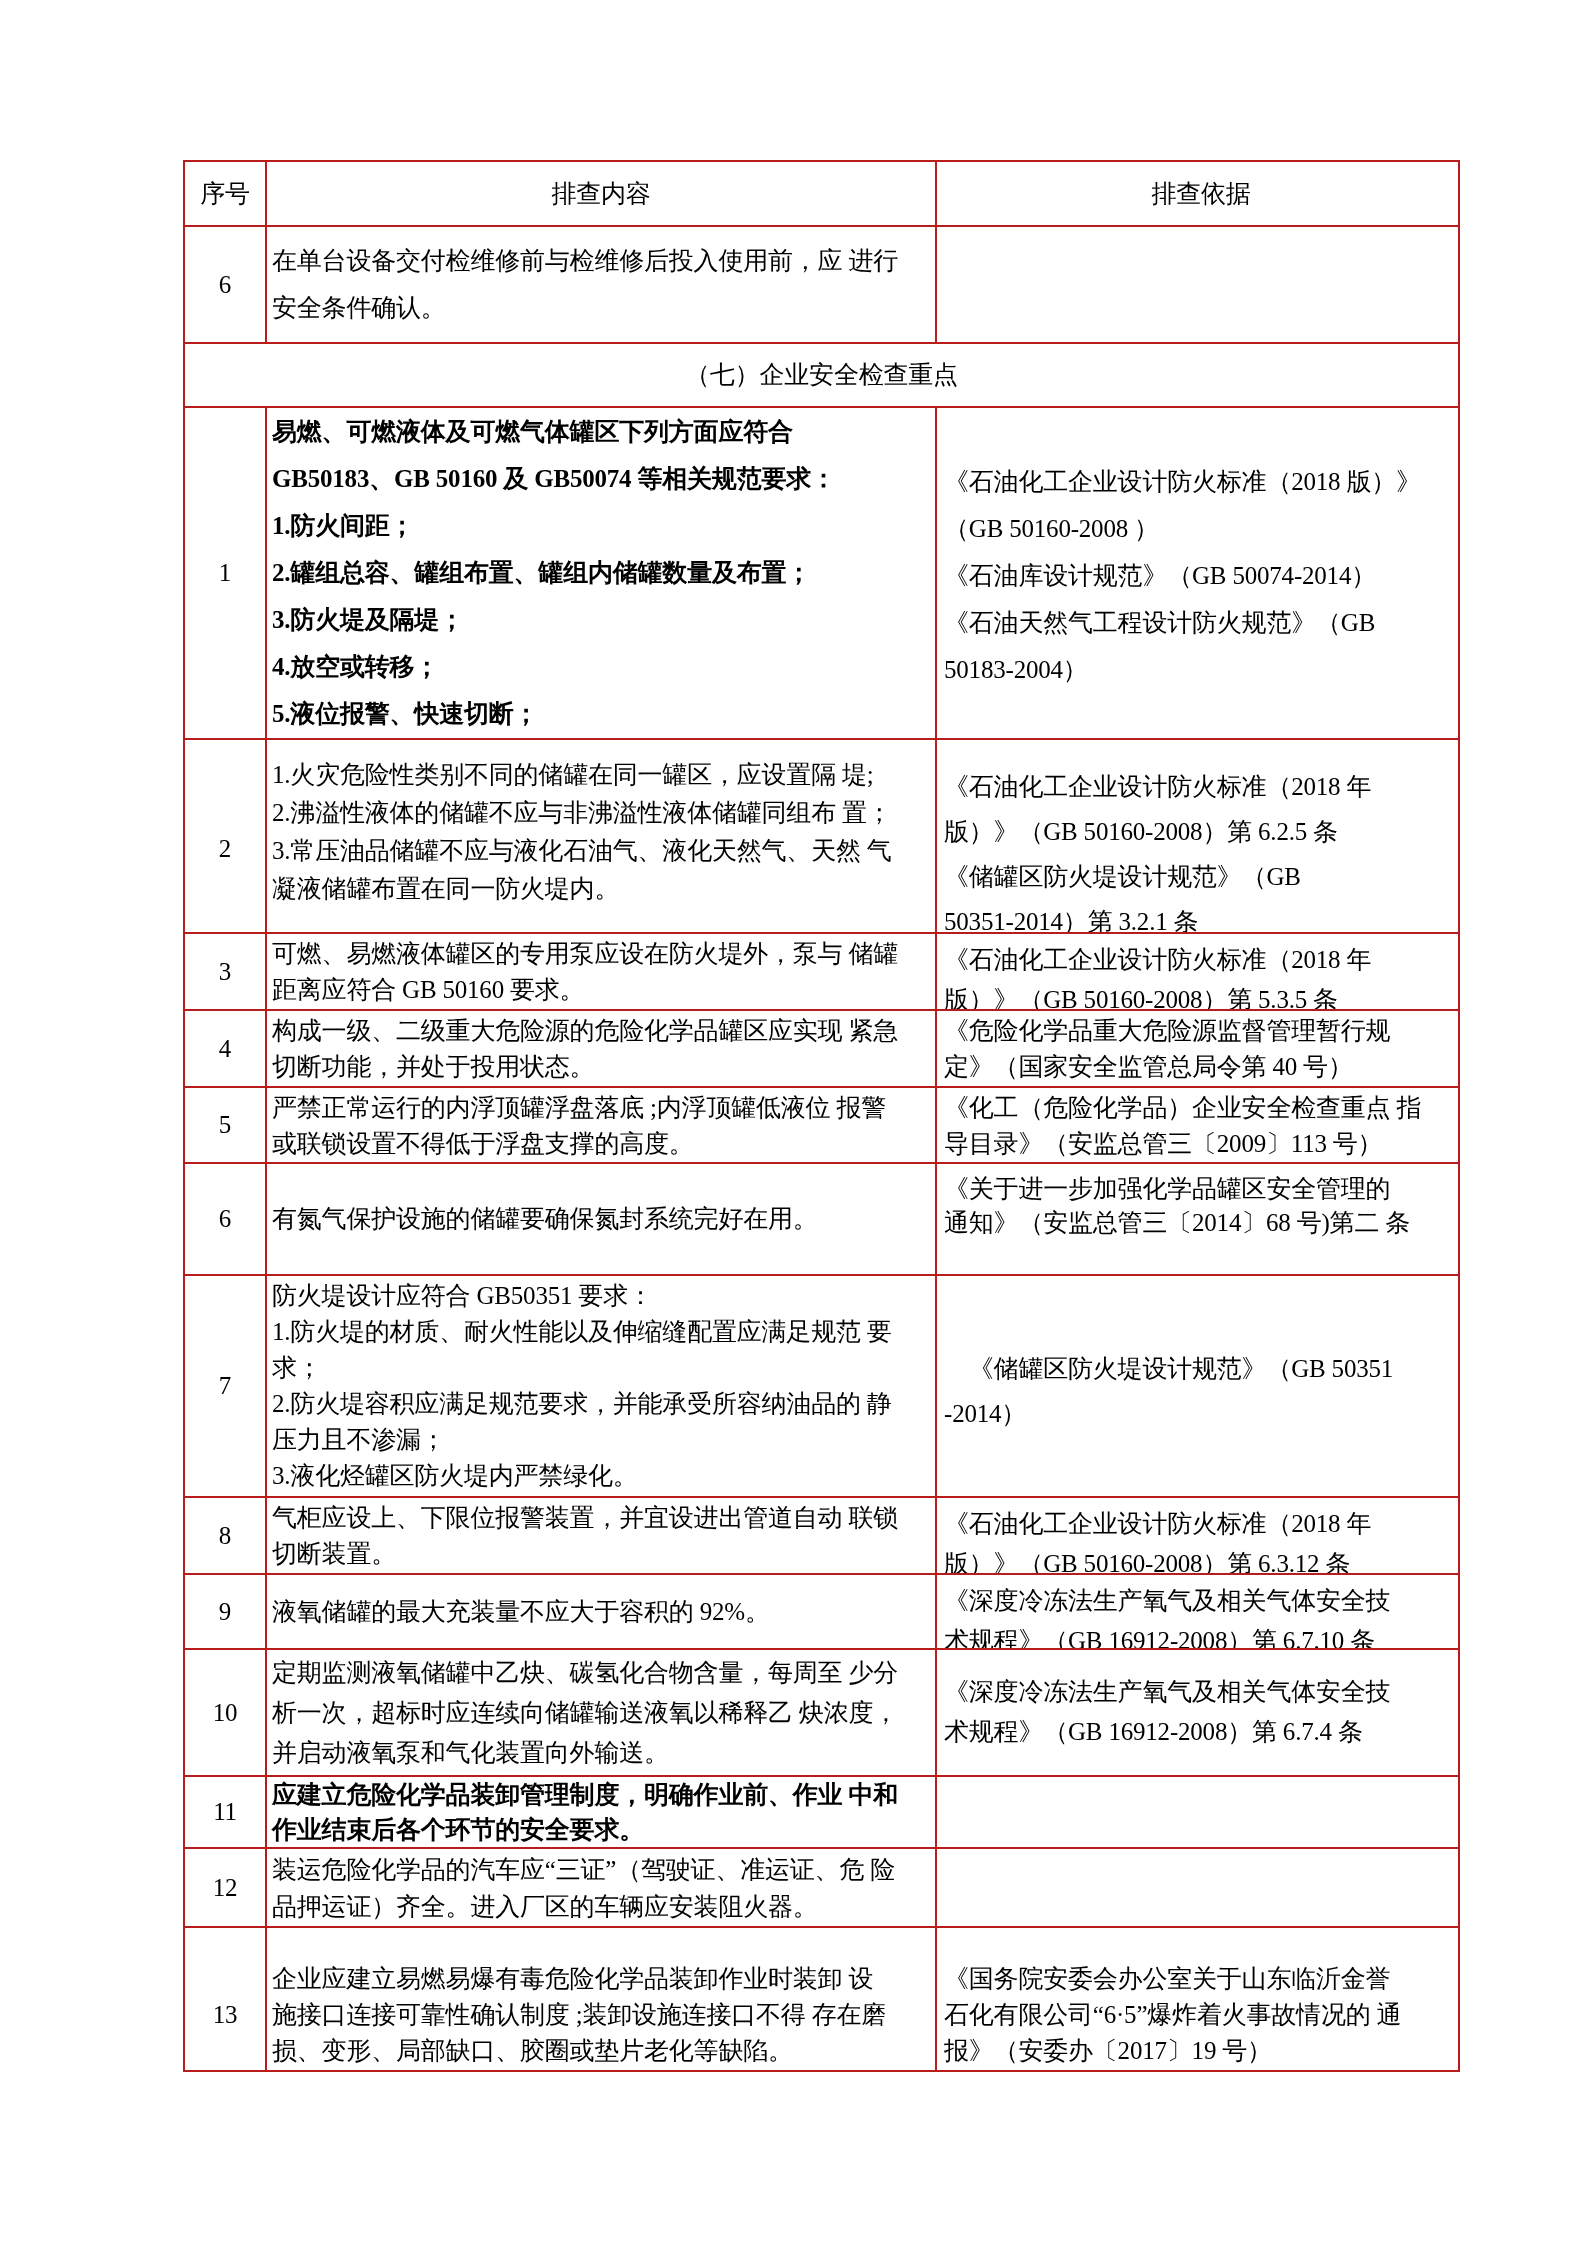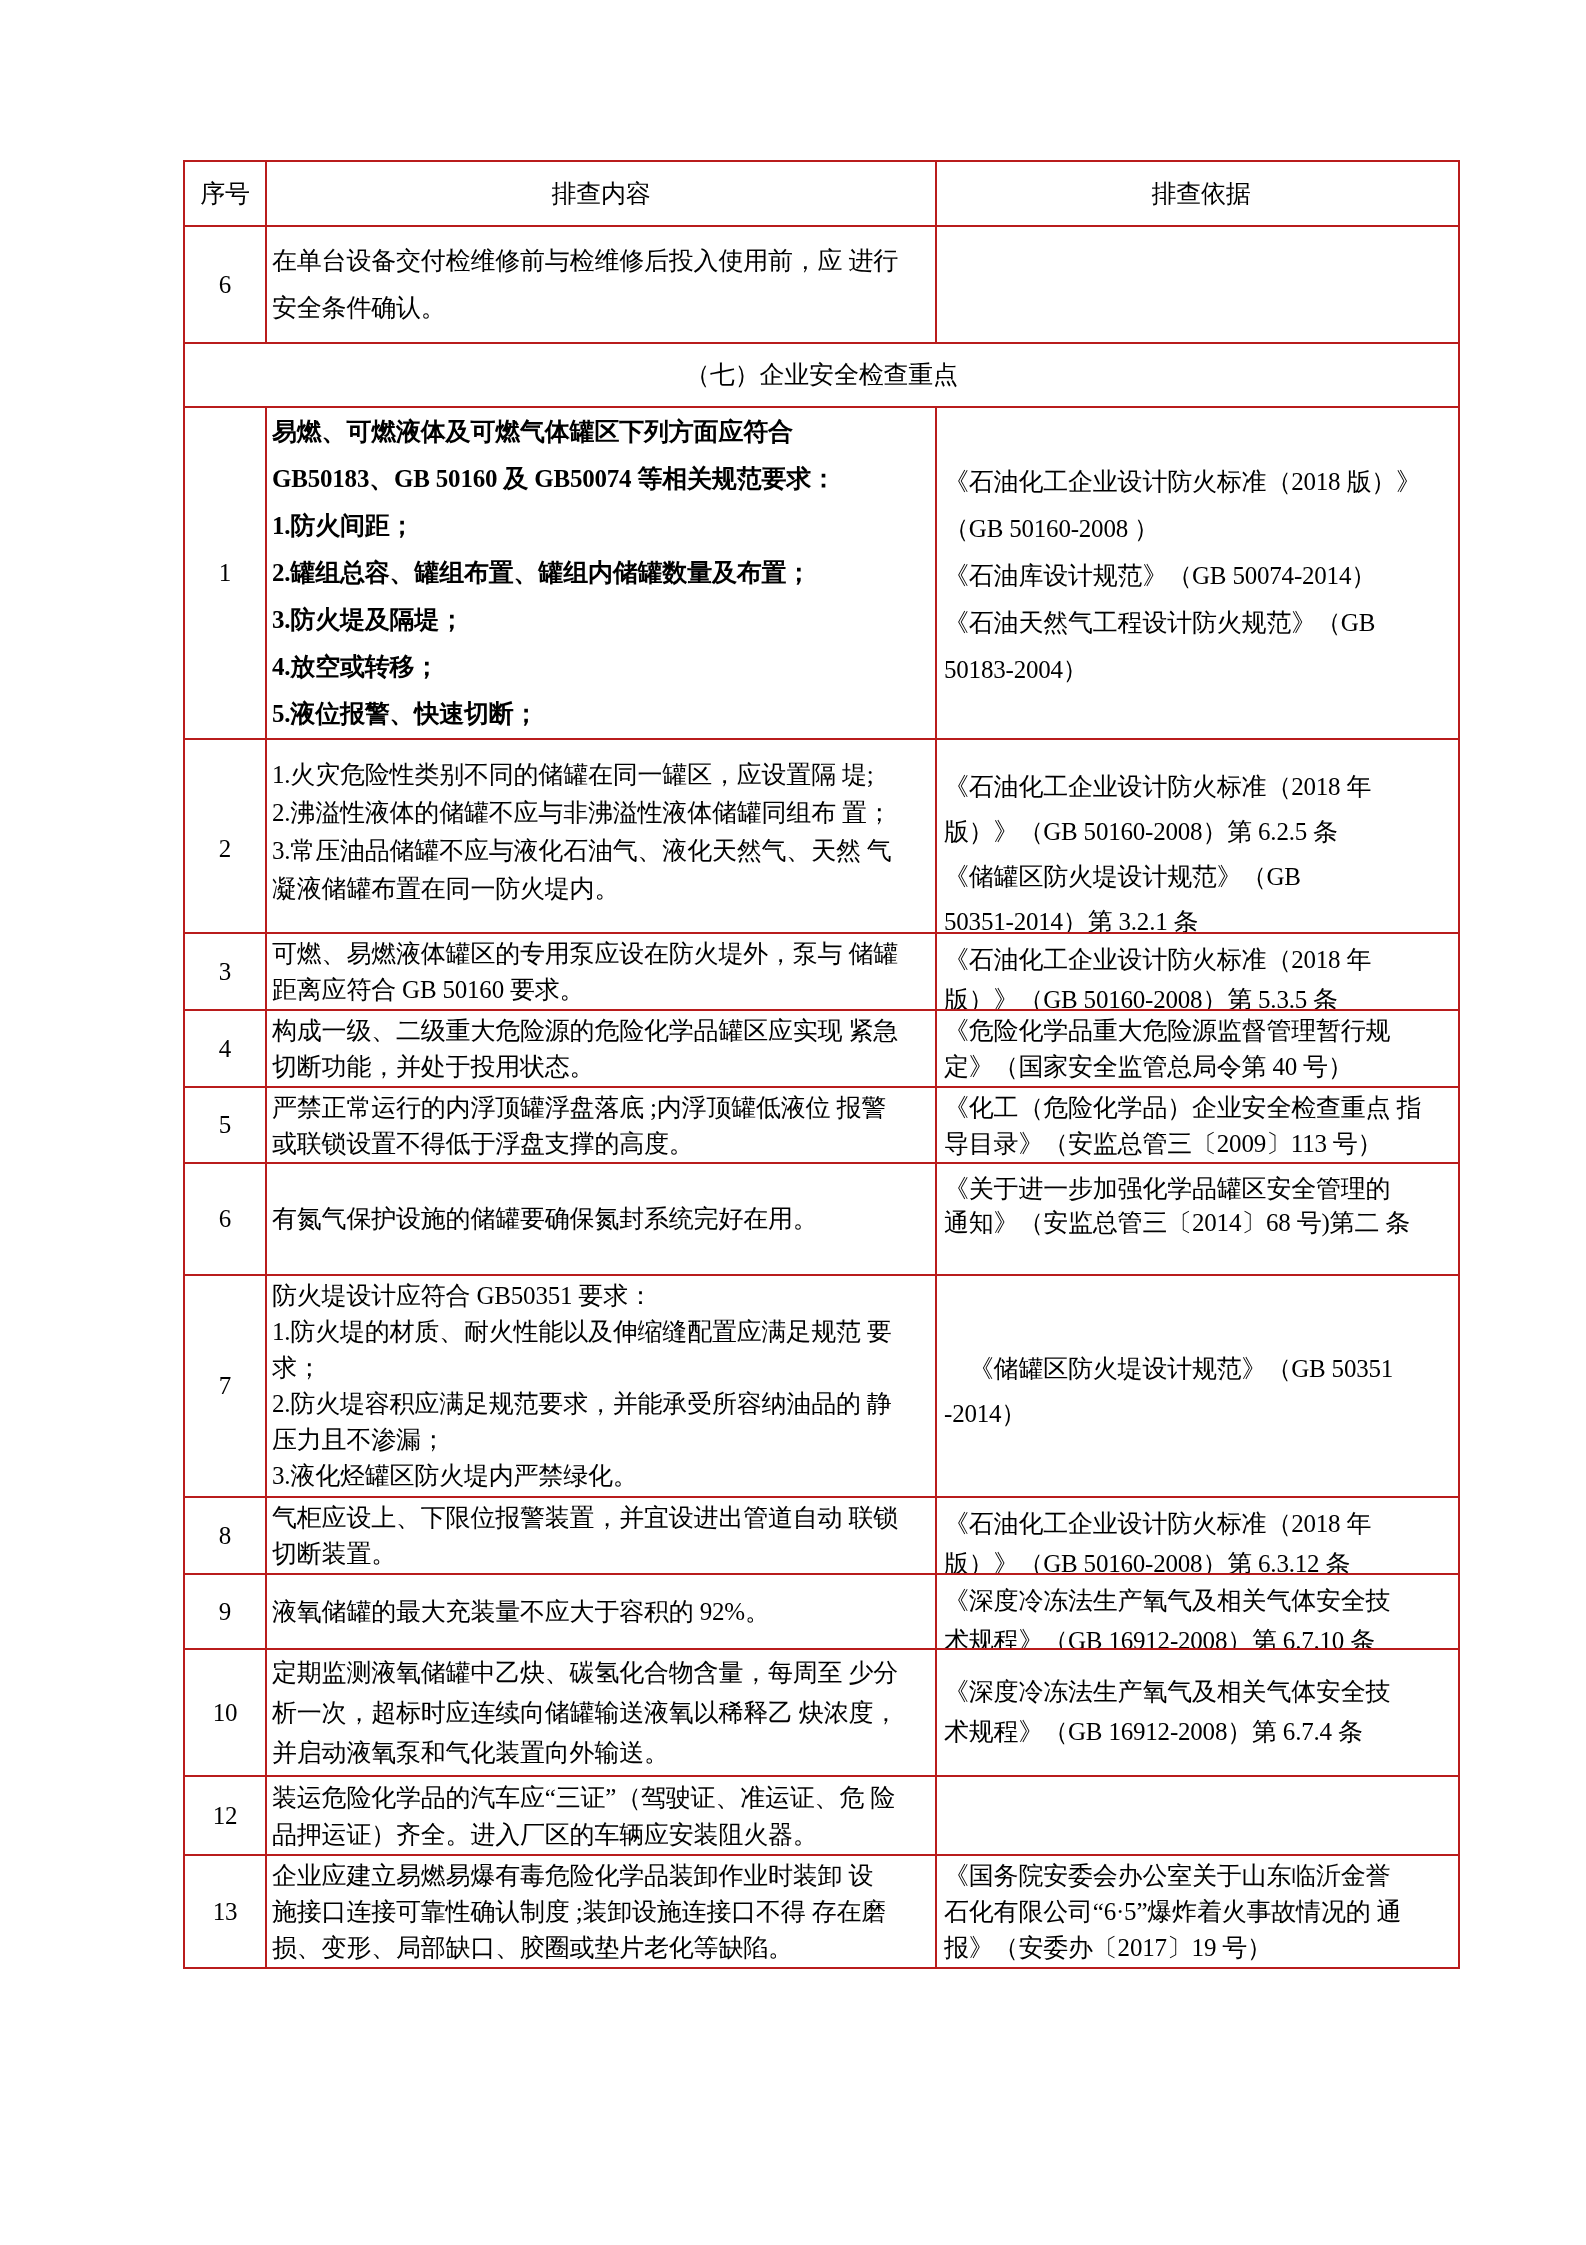--- a/index.html
+++ b/index.html
@@ -23,21 +23,21 @@
     box-sizing:border-box;
     padding-left:5px;
     letter-spacing:-0.2px;
   }
   .basis .t{padding-left:7px;}
   .ctr{text-align:center;padding-left:0;}
   
   .h63{height:63px;} .h115{height:115px;} .h62{height:62px;} .h330{height:330px;}
   .h218{height:192px;} .h75{height:75px;} .h74{height:74px;} .h110{height:110px;}
   .h220{height:220px;} .h73{height:73px;} .h125{height:125px;} .h70{height:70px;}
-  .h77{height:77px;} .h111{height:111px;}
+  .h77{height:77px;} .h111{height:111px;margin-top:31px;}
   
   .lh63{line-height:63px;} .lh62{line-height:62px;} .lh47{line-height:47px;}
   .lh45{line-height:45px;} .lh40{line-height:40px;} .lh38{line-height:38px;}
   .lh37{line-height:37px;} .lh36{line-height:36px;} .lh35{line-height:35px;}
   .lh34{line-height:34px;}
   .lh330{line-height:330px;} .lh218{line-height:218px;} .lh75{line-height:75px;}
   .lh74{line-height:74px;} .lh110{line-height:110px;} .lh220{line-height:220px;}
   .lh73{line-height:73px;} .lh125{line-height:125px;} .lh70{line-height:70px;}
   .lh77{line-height:77px;} .lh111{line-height:111px;} .lh115{line-height:115px;}
   
@@ -238,20 +238,32 @@
             <div class="t h125 lh40 pt3">定期监测液氧储罐中乙炔、碳氢化合物含量，每周至 少分
 析一次，超标时应连续向储罐输送液氧以稀释乙 炔浓度，
 并启动液氧泵和气化装置向外输送。</div>
           </td>
       <td class="basis">
             <div class="t h125 lh40 pt22">《深度冷冻法生产氧气及相关气体安全技
 术规程》（GB 16912-2008）第 6.7.4 条</div>
           </td>
     </tr>
 
+    <tr>
+      <td>
+            <div class="t ctr h70 lh70">11</div>
+          </td>
+      <td>
+            <div class="t h70 lh35 pt0">应建立危险化学品装卸管理制度，明确作业前、作业 中和
+作业结束后各个环节的安全要求。</div>
+          </td>
+      <td class="basis">
+            <div class="t h70"></div>
+          </td>
+    </tr>
 
     <tr>
       <td>
             <div class="t ctr h77 lh77">12</div>
           </td>
       <td>
             <div class="t h77 lh37 pt2">装运危险化学品的汽车应“三证”（驾驶证、准运证、危 险
 品押运证）齐全。进入厂区的车辆应安装阻火器。</div>
           </td>
       <td class="basis">

